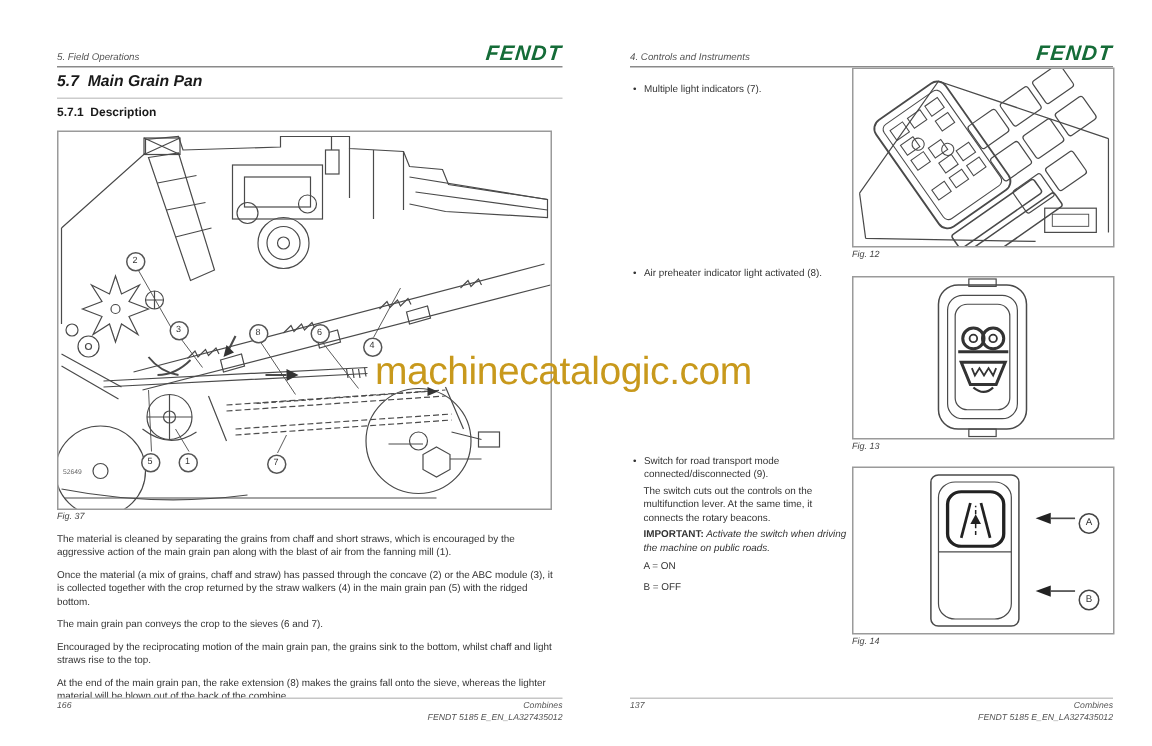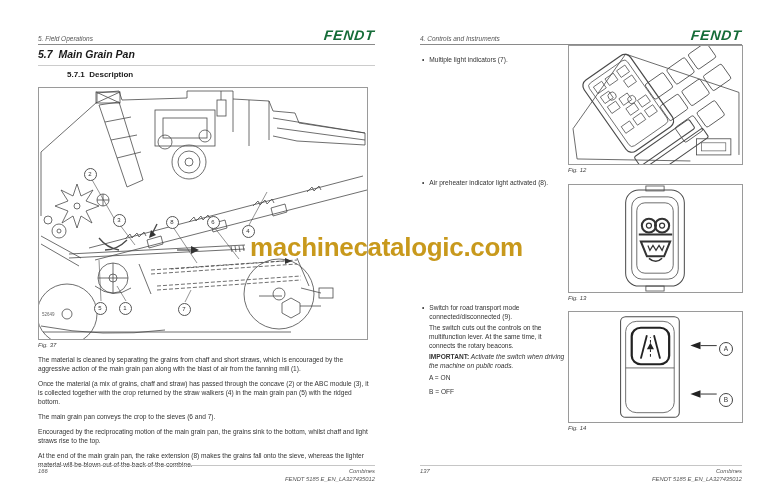--- a/index.html
+++ b/index.html
@@ -11,21 +11,21 @@
   .page{position:absolute;top:28px;height:458px;}
   .page-left{left:38px;width:337px;}
   .page-right{left:420px;width:322px;}
 
   .doc-header{position:absolute;top:0;left:0;right:0;display:flex;justify-content:space-between;align-items:flex-end;border-bottom:1px solid #8a8a8a;padding-bottom:2px;height:14px;}
   .doc-header-text{font-style:italic;font-size:6.5px;color:#555;}
   .logo{font-size:14px;font-weight:900;font-style:italic;color:#156C38;letter-spacing:.8px;line-height:1;transform:skewX(-6deg);}
 
   .h1{position:absolute;top:20px;left:0;font-size:10.5px;font-weight:bold;color:#1a1a1a;font-style:italic;}
   .title-rule{position:absolute;top:37px;left:0;right:0;border-bottom:1px solid #cccccc;}
-  .h2{position:absolute;top:42px;left:0;font-size:8px;font-weight:bold;color:#1a1a1a;margin-left:29px;}
+  .h2{position:absolute;top:42px;left:0;font-size:8px;font-weight:bold;color:#1a1a1a;}
 
   .figure-box{position:absolute;border:1px solid #9a9a9a;background:#fff;}
   .figure-box svg{display:block;width:100%;height:100%;}
   .fig-main{top:59px;left:0;width:328px;height:251px;}
   .fig-code{position:absolute;left:3px;bottom:22px;font-size:4.5px;color:#666;}
   .callout{position:absolute;width:11px;height:11px;border:1px solid #555;border-radius:50%;background:#fff;font-size:6px;line-height:10px;text-align:center;color:#333;}
   .caption{font-size:6px;font-style:italic;color:#444;position:absolute;left:0;}
 
   .paragraphs{position:absolute;top:327px;left:0;right:2px;}
   .paragraphs p{margin:0 0 5.5px;font-size:6.6px;line-height:1.4;color:#333;}
@@ -42,21 +42,21 @@
   .fig-r{left:148px;width:173px;background:#fff;}
   .fig12{top:17px;height:118px;}
   .fig13{top:156px;height:107px;}
   .fig14{top:283px;height:110px;}
   .cap12{top:139px;left:148px;}
   .cap13{top:267px;left:148px;}
   .cap14{top:397px;left:148px;}
 
   .ab-badge{position:absolute;width:12px;height:12px;border:1px solid #444;border-radius:50%;font-size:6.5px;line-height:11px;text-align:center;color:#333;background:#fff;}
 
-  .watermark{position:absolute;left:250px;top:232px;font-size:26px;font-weight:700;color:#C8991C;letter-spacing:-.3px;z-index:20;}
+  .watermark{position:absolute;left:250px;top:232px;font-size:26px;font-weight:400;color:#C8991C;letter-spacing:-.3px;z-index:20;}
 </style>
 </head>
 <body>
 
 <div class="page page-left">
   <div class="doc-header">
     <span class="doc-header-text">5. Field Operations</span>
     <span class="logo">FENDT</span>
   </div>
 

